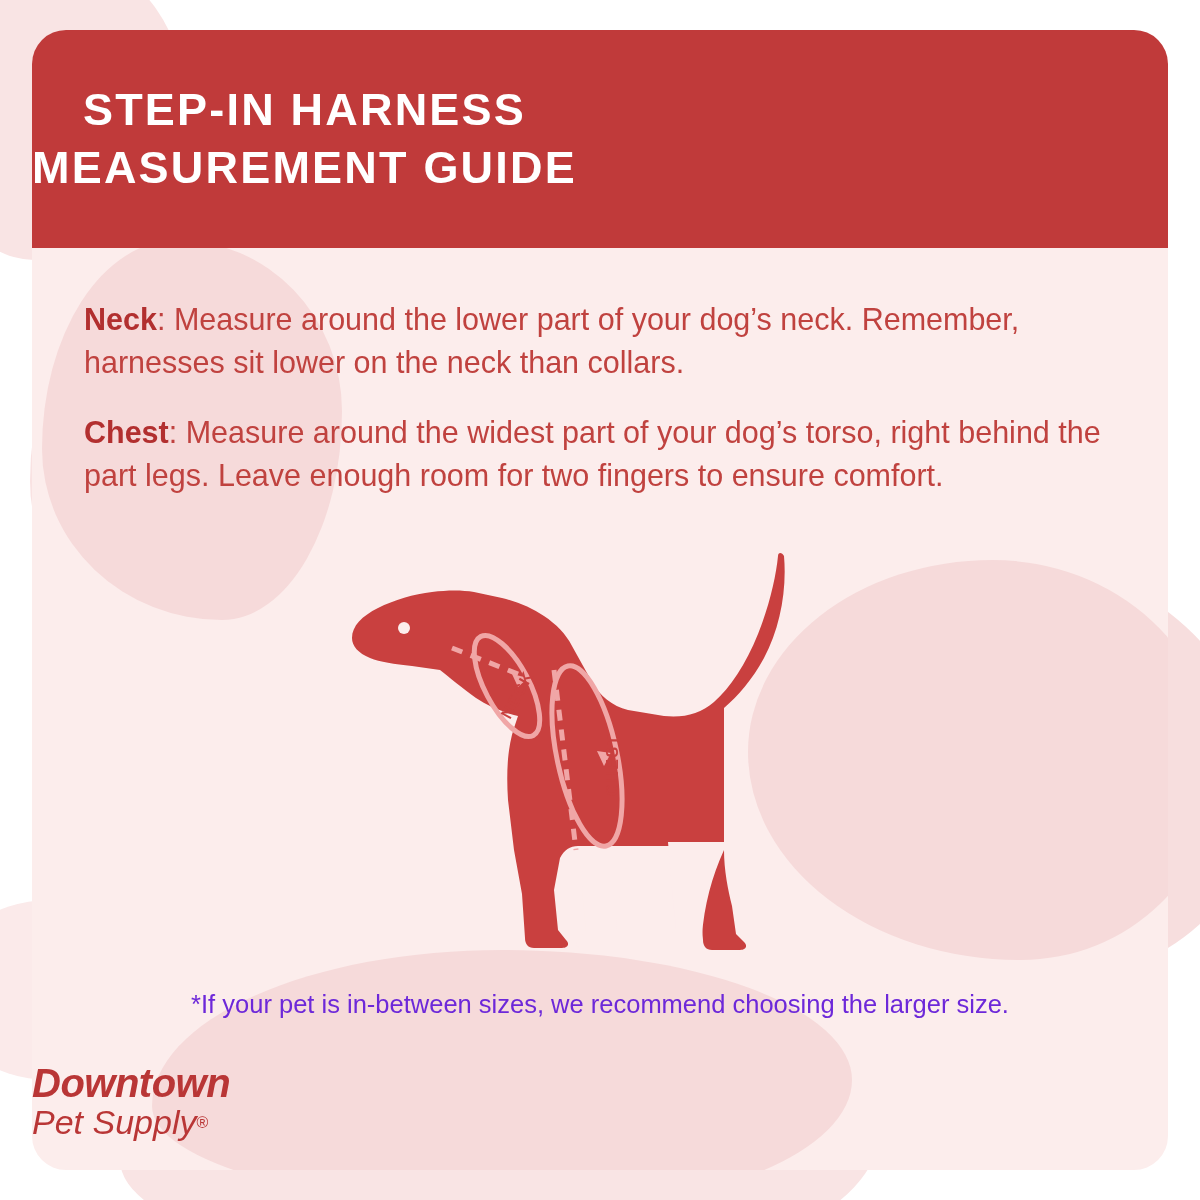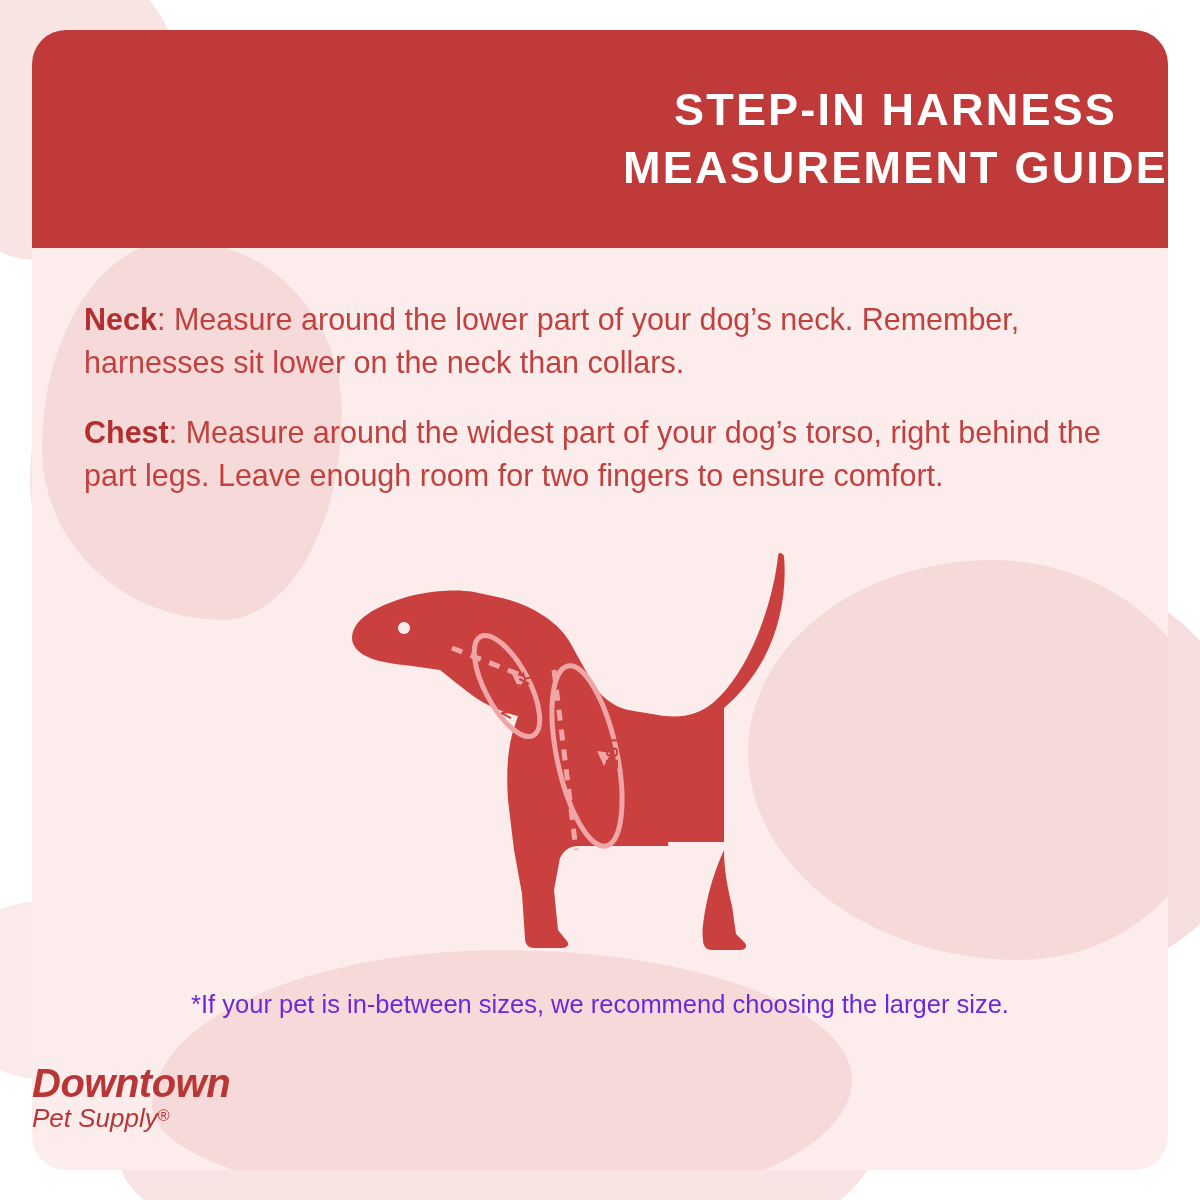--- a/index.html
+++ b/index.html
@@ -94,21 +94,21 @@
 
   
   #header {
     position: absolute;
     left: 0; top: 0;
     width: 100%;
     height: 218px;
     background: #c03a3a;
     display: flex;
     align-items: center;
-    justify-content: flex-end;
+    justify-content: flex-start;
     text-align: center;
   }
   #header-title {
     color: #ffffff;
     font-weight: bold;
     font-size: 45px;
     letter-spacing: 2.2px;
     line-height: 1.28;
     text-transform: uppercase;
     white-space: pre-line;
@@ -166,21 +166,21 @@
     font-size: 40px;
     font-weight: bold;
     font-style: italic;
     letter-spacing: -0.5px;
     line-height: 1.05;
   }
   #logo-sub-wrap {
     line-height: 1.1;
   }
   #logo-sub {
-    font-size: 26px;
+    font-size: 34px;
     font-style: italic;
     font-weight: normal;
     margin-top: 48px;
   }
   #logo-reg {
     font-size: 16px;
     vertical-align: super;
   }
 </style>
 </head>

